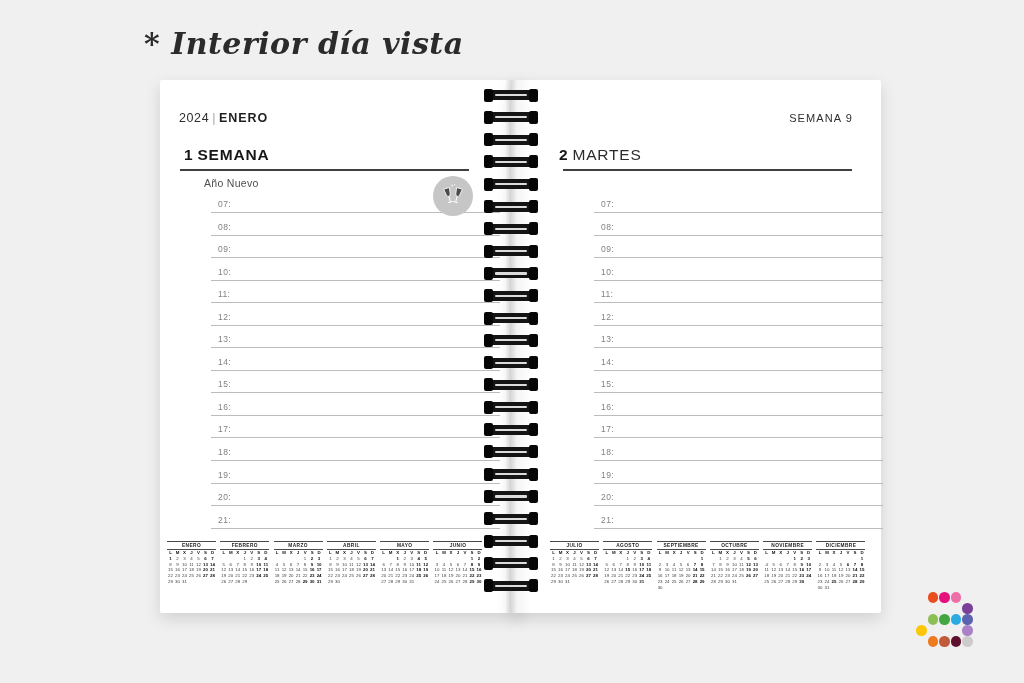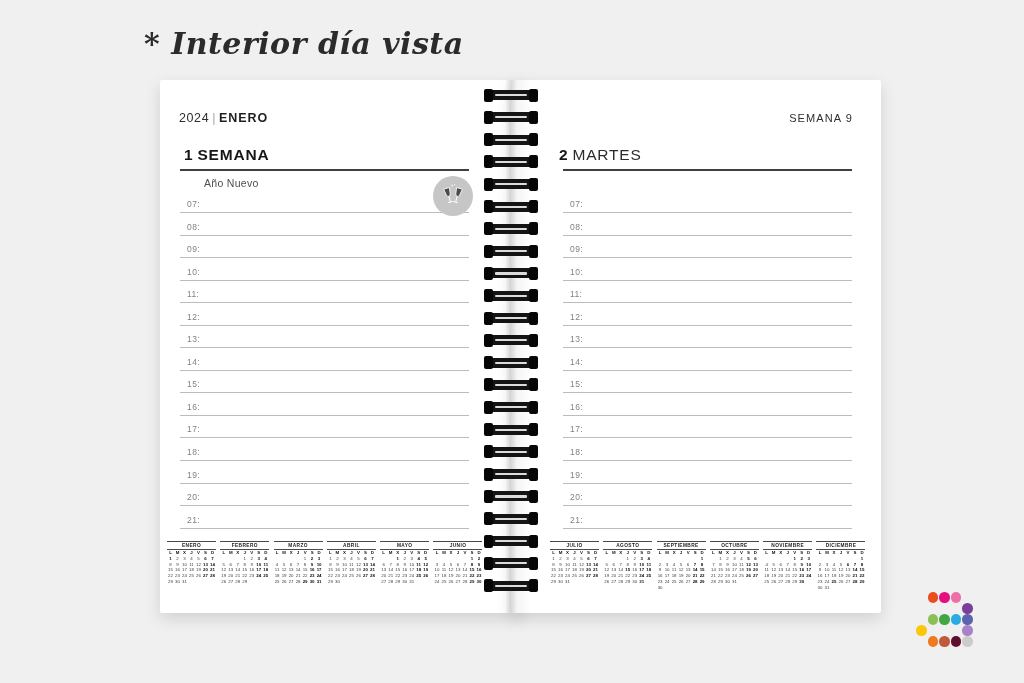--- a/index.html
+++ b/index.html
@@ -39,21 +39,21 @@
   .day-num{font-weight:700;padding-right:4px;}
   .page-right .day-name{font-weight:400;color:#2b2b2b;}
   .day-rule{position:absolute;top:89px;height:2px;background:#3f3f3f;}
   .page-left .day-rule{left:20px;width:289px;}
   .page-right .day-rule{left:52px;width:289px;}
 
   .holiday-note{position:absolute;left:44px;top:97px;font-size:10.5px;color:#4f4f4f;letter-spacing:0.3px;}
   .holiday-badge{position:absolute;left:273px;top:96px;width:40px;height:40px;border-radius:50%;
     background:#c6c6c6;z-index:3;display:flex;align-items:center;justify-content:center;}
 
-  .hours{position:absolute;top:119px;}
+  .hours{position:absolute;top:119px;margin-left:31px;}
   .page-left .hours{left:20px;width:289px;}
   .page-right .hours{left:52px;width:289px;}
   .hour-row{position:relative;height:22.55px;}
   .hour-label{position:absolute;left:7px;top:0;font-size:8.5px;color:#828282;letter-spacing:0.4px;}
   .hour-line{position:absolute;left:0;right:0;top:13px;height:1px;background:#bcbcbc;}
 
   .months{position:absolute;top:461px;display:flex;gap:4.3px;}
   .page-left .months{left:7px;}
   .page-right .months{left:39px;}
   .mini-cal{width:49px;}

